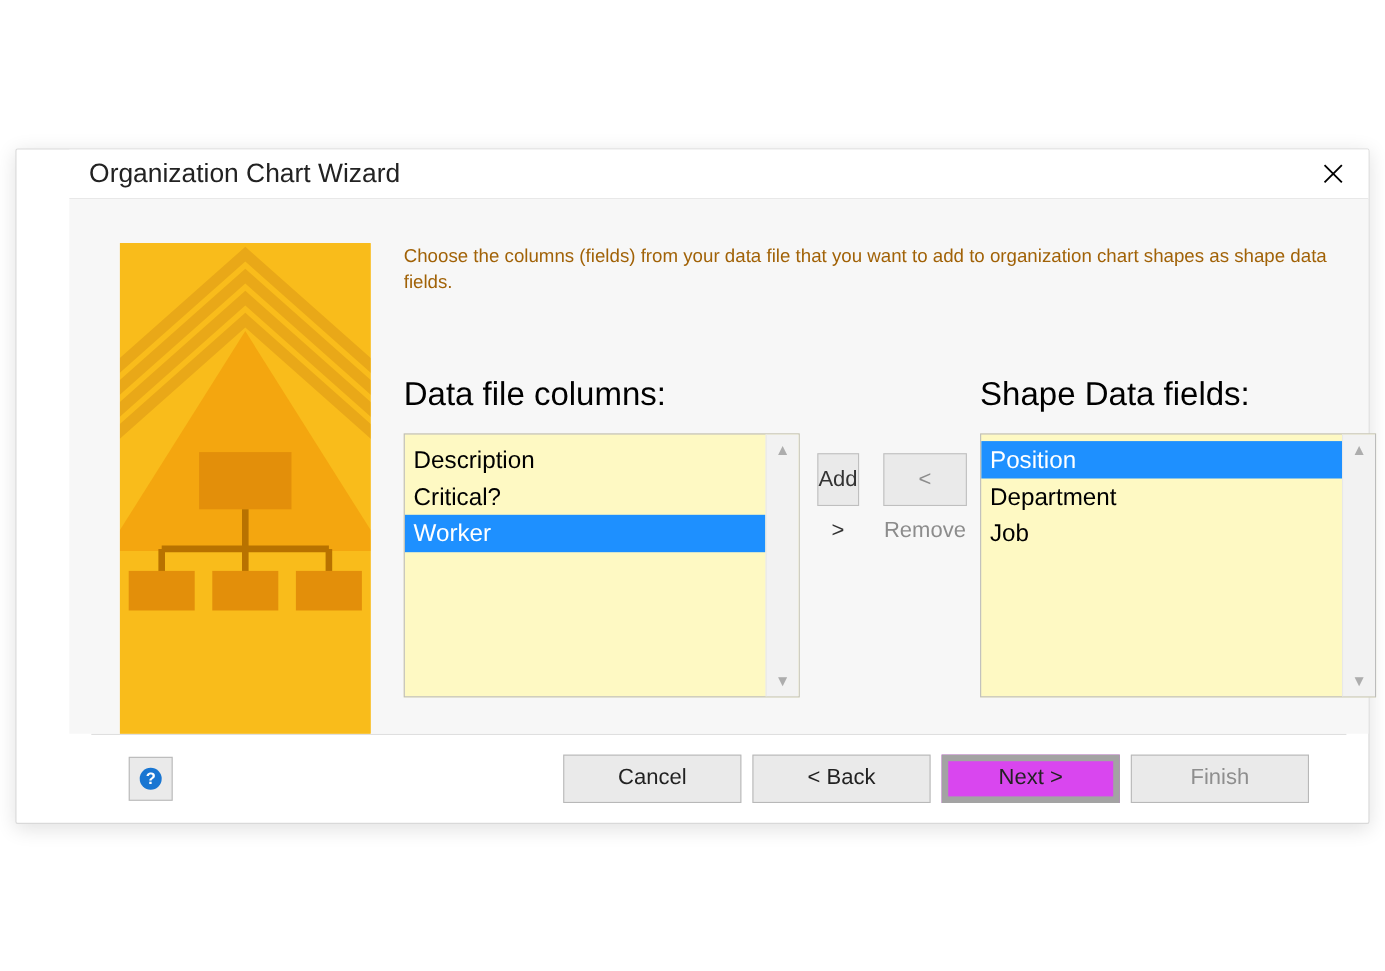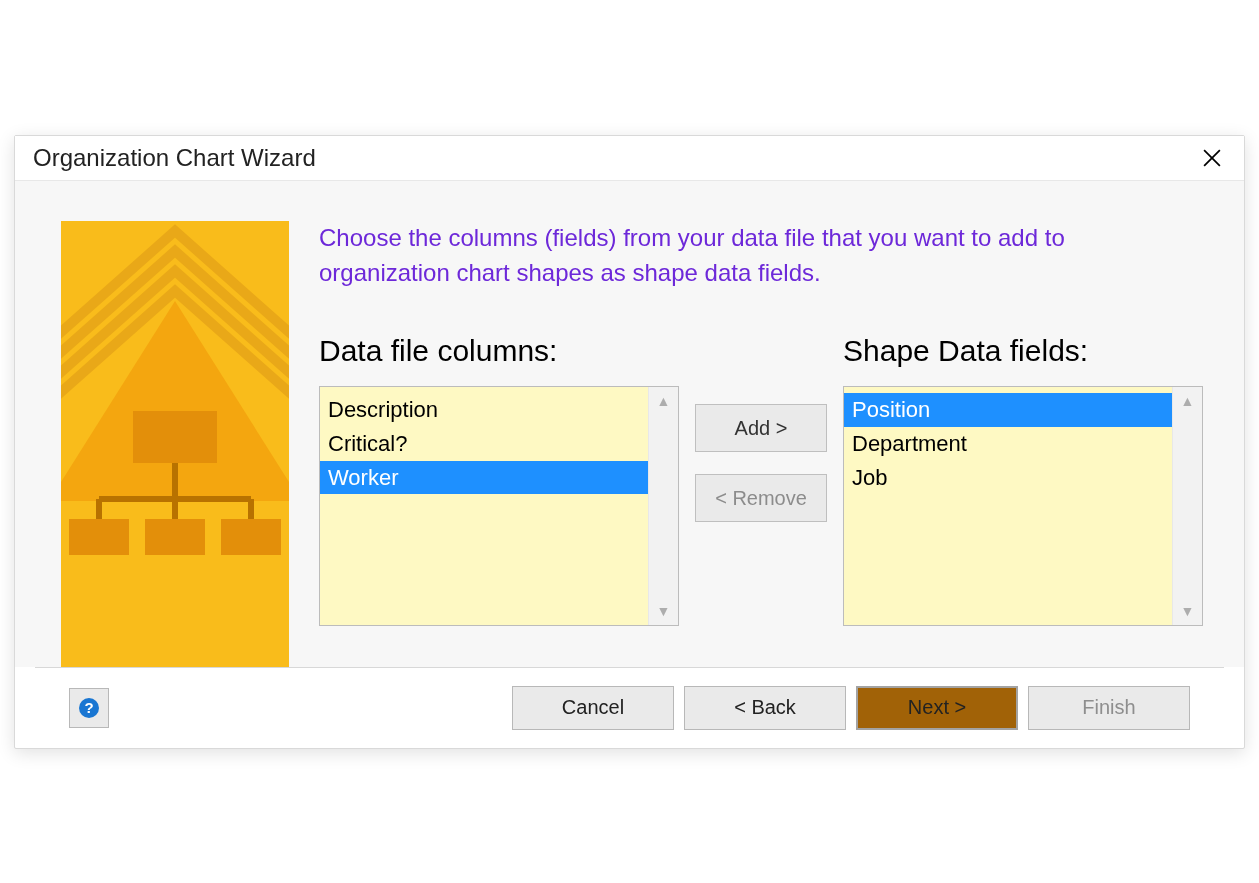--- a/index.html
+++ b/index.html
@@ -11,20 +11,21 @@
     width:1259px; height:883px;
     display:flex; align-items:center; justify-content:center;
   }
   .wizard {
     width:1231px; height:614px;
     border:1px solid #d9d9d9;
     background:#fff;
     box-shadow:0 4px 18px rgba(0,0,0,0.12);
     display:flex; flex-direction:column;
     border-radius:2px;
+    padding-left:48px;
   }
   .titlebar {
     height:56px;
     background:#fff;
     display:flex; align-items:center;
     padding:0 16px 0 18px;
     font-size:24px;
     color:#222;
     border-bottom:1px solid #e8e8e8;
   }
@@ -48,24 +49,24 @@
     flex:0 0 228px;
     background:#f9bc1b;
     position:relative;
     overflow:hidden;
   }
   .main {
     flex:1;
     padding-left:30px;
   }
   .instruction {
-    font-size:24px;
-    color:#6d28d9;
+    font-size:17px;
+    color:#a16207;
     line-height:1.45;
-    margin-bottom:44px;
+    margin-bottom:72px;
     max-width:840px;
   }
   .columns-row {
     display:flex;
     align-items:flex-start;
   }
   .col-block { }
   .col-label {
     font-size:30px;
     margin-bottom:18px;
@@ -102,21 +103,21 @@
     padding:6px 0;
   }
   .scroll-arrow {
     color:#adadad;
     font-size:14px;
     user-select:none;
   }
   .btn-col {
     width:164px;
     padding:70px 16px 0 16px;
-    display:flex; flex-direction:column;
+    display:flex; flex-direction:row;
     gap:22px;
     align-items:flex-start;
   }
   .btn {
     width:132px; height:48px;
     border:1px solid #bfbfbf;
     background:#eaeaea;
     font-size:20px;
     text-align:center;
     line-height:46px;
@@ -148,22 +149,22 @@
     width:162px; height:44px;
     border:1px solid #b8b8b8;
     background:#eaeaea;
     font-size:20px;
     display:flex; align-items:center; justify-content:center;
     margin-left:10px;
     cursor:pointer;
     color:#222;
   }
   .footer-btn.default-btn {
-    border:2px solid #a3a3a3;
-    background:#a16207;
+    border:6px solid #a3a3a3;
+    background:#d946ef;
   }
   .footer-btn.disabled {
     color:#8e8e8e;
     cursor:default;
   }
 </style>
 </head>
 <body>
 
 <div class="wizard">

